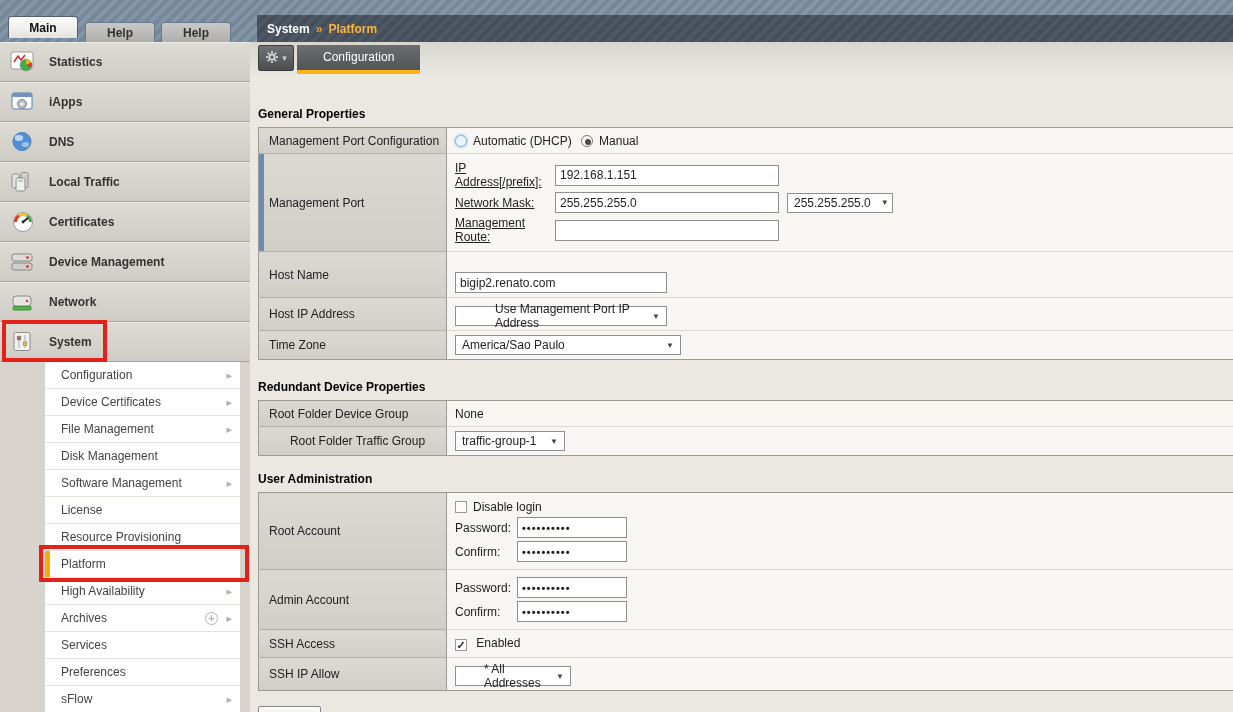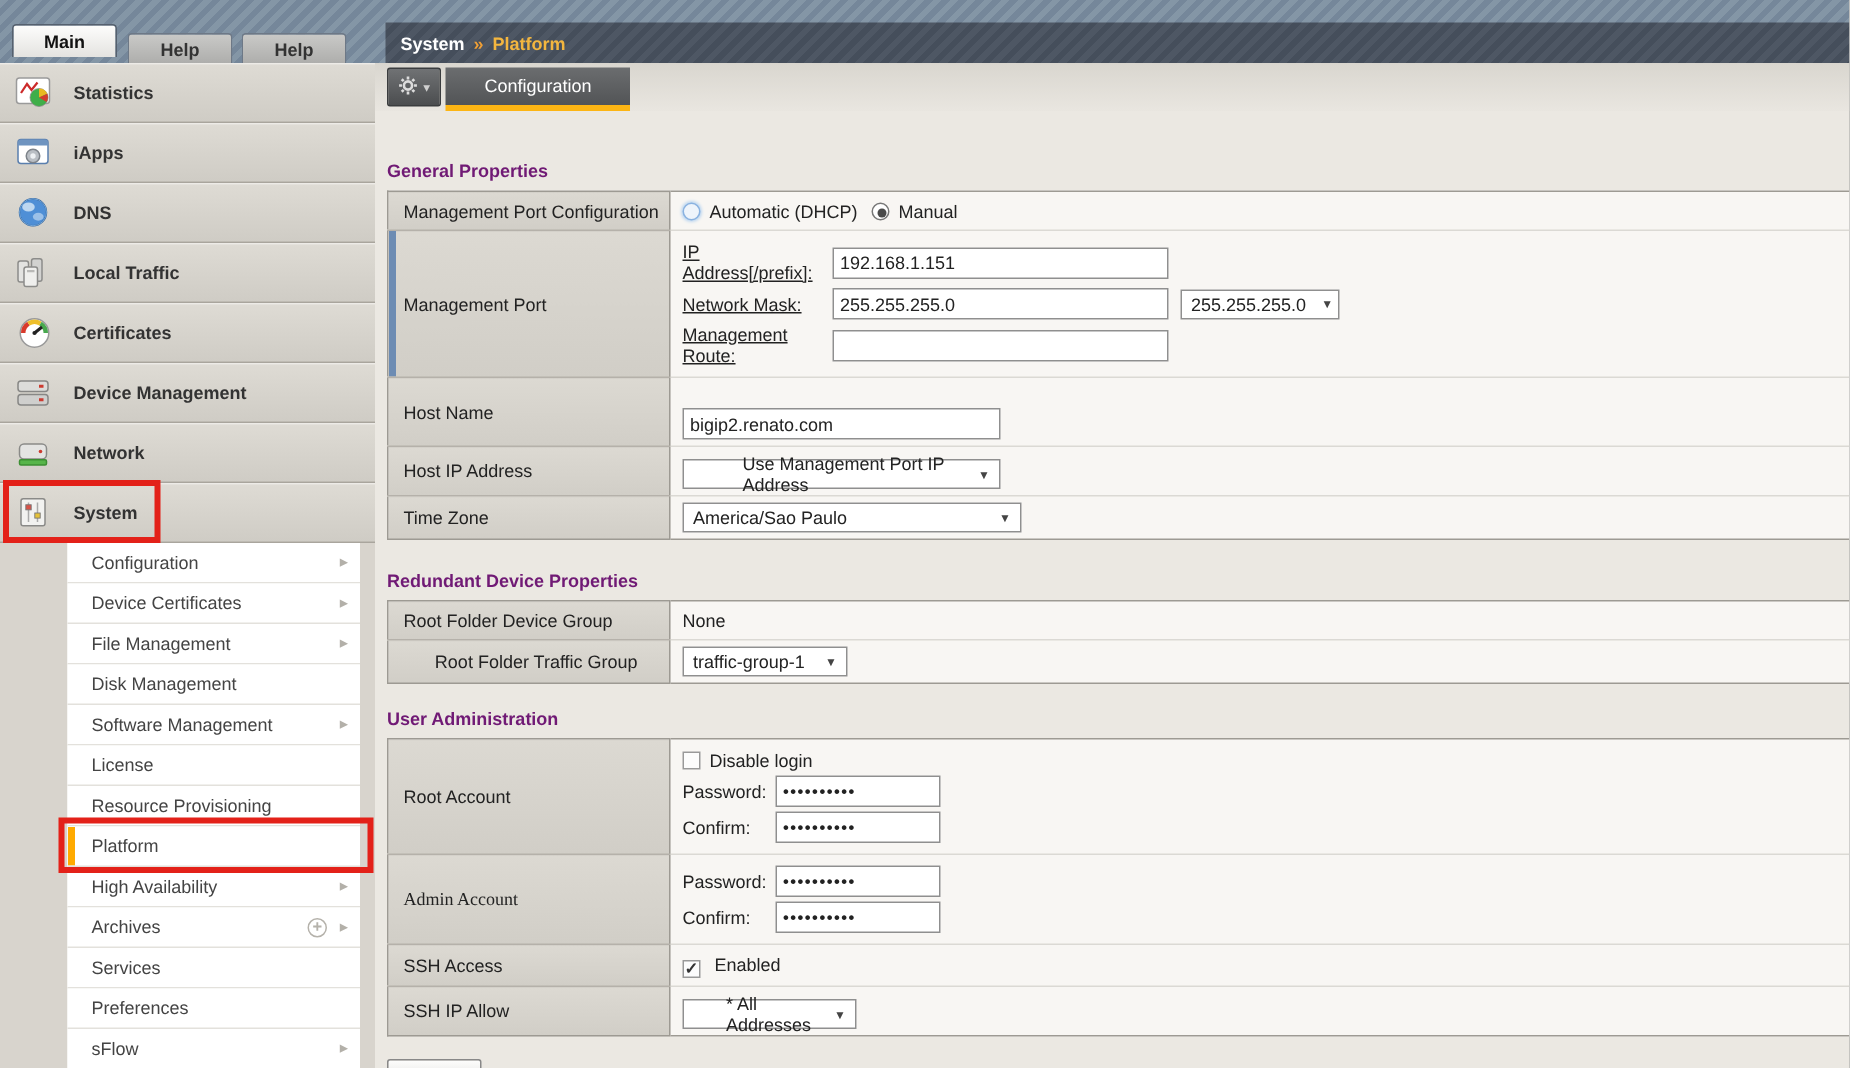--- a/index.html
+++ b/index.html
@@ -71,21 +71,21 @@
     position:absolute; right:22px; top:7px; width:13px; height:13px;
     border:1px solid #b5b2ab; border-radius:50%; color:#b5b2ab;
     line-height:11px; text-align:center; font-size:11px; font-weight:bold;
   }
   
   .annotation { position:absolute; border:4px solid #e32119; z-index:10; pointer-events:none; }
   #anno-system { left:2px; top:320px; width:105px; height:42px; }
   #anno-platform { left:39px; top:545px; width:210px; height:37px; }
   
   .content { position:absolute; left:250px; top:74px; right:0; bottom:0; padding-left:8px; }
-  .section-title { font-weight:bold; color:#701a75; }
+  .section-title { font-weight:bold; color:#000000; }
   #gp-title { margin-top:33px; margin-bottom:6px; }
   #rdp-title { margin-top:20px; margin-bottom:6px; }
   #ua-title { margin-top:16px; margin-bottom:6px; }
   table.props { border-collapse:collapse; width:100%; background:#f8f6f3;
     border-top:1px solid #9d9a93; border-left:1px solid #9d9a93; border-bottom:1px solid #9d9a93; }
   td.lbl {
     width:188px; padding-left:10px; vertical-align:middle; color:#222;
     background:linear-gradient(#dcd9d2,#d1cec7);
     border-right:1px solid #9d9a93; border-bottom:1px solid #b5b1aa;
   }
@@ -408,21 +408,21 @@
             <span class="flabel-sm">Password:</span>
             <input class="txt pw" type="text" value="••••••••••" style="">
           </div>
           <div class="frow">
             <span class="flabel-sm">Confirm:</span>
             <input class="txt pw" type="text" value="••••••••••" style="">
           </div>
         </td>
       </tr>
       <tr>
-        <td class="lbl" style="height:56px;font-family:Liberation Serif, serif;">Admin Account</td>
+        <td class="lbl" style="height:56px;">Admin Account</td>
         <td class="val">
           <div class="frow">
             <span class="flabel-sm">Password:</span>
             <input class="txt pw" type="text" value="••••••••••" style="">
           </div>
           <div class="frow">
             <span class="flabel-sm">Confirm:</span>
             <input class="txt pw" type="text" value="••••••••••" style="">
           </div>
         </td>

